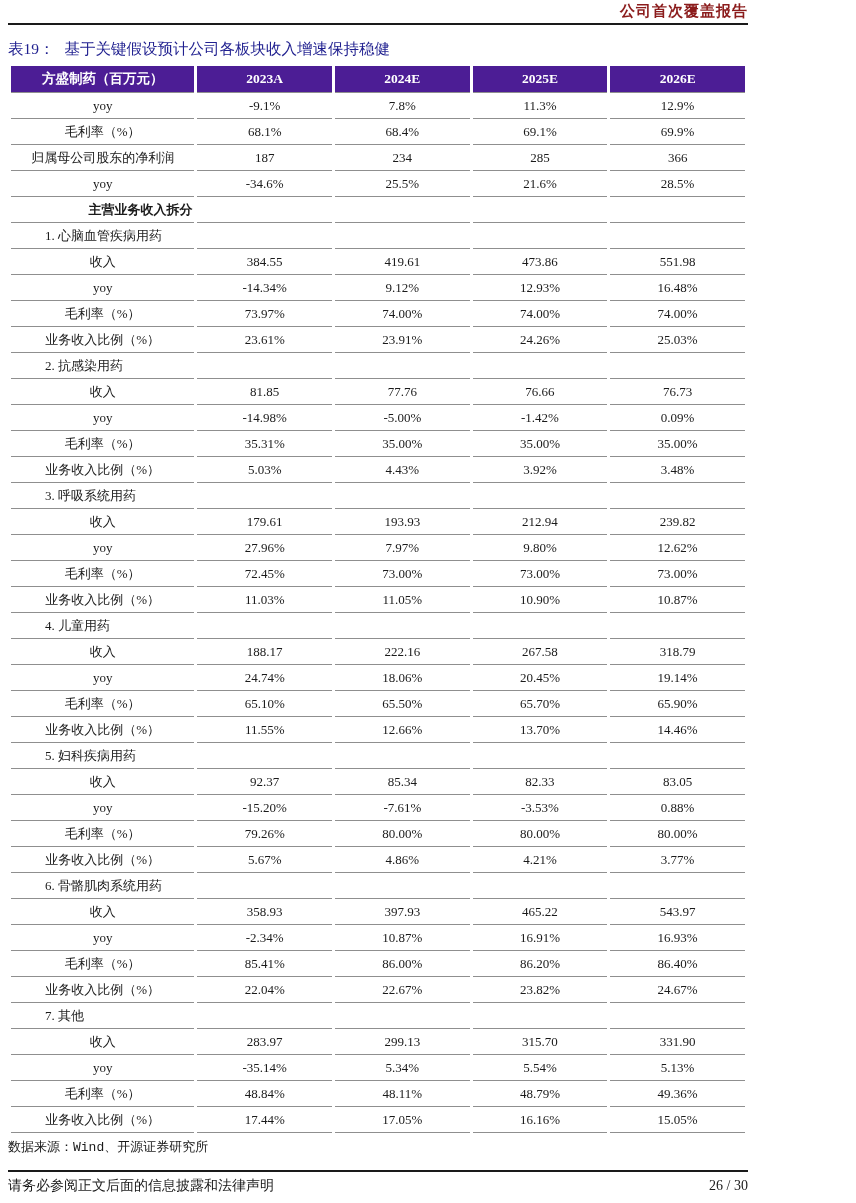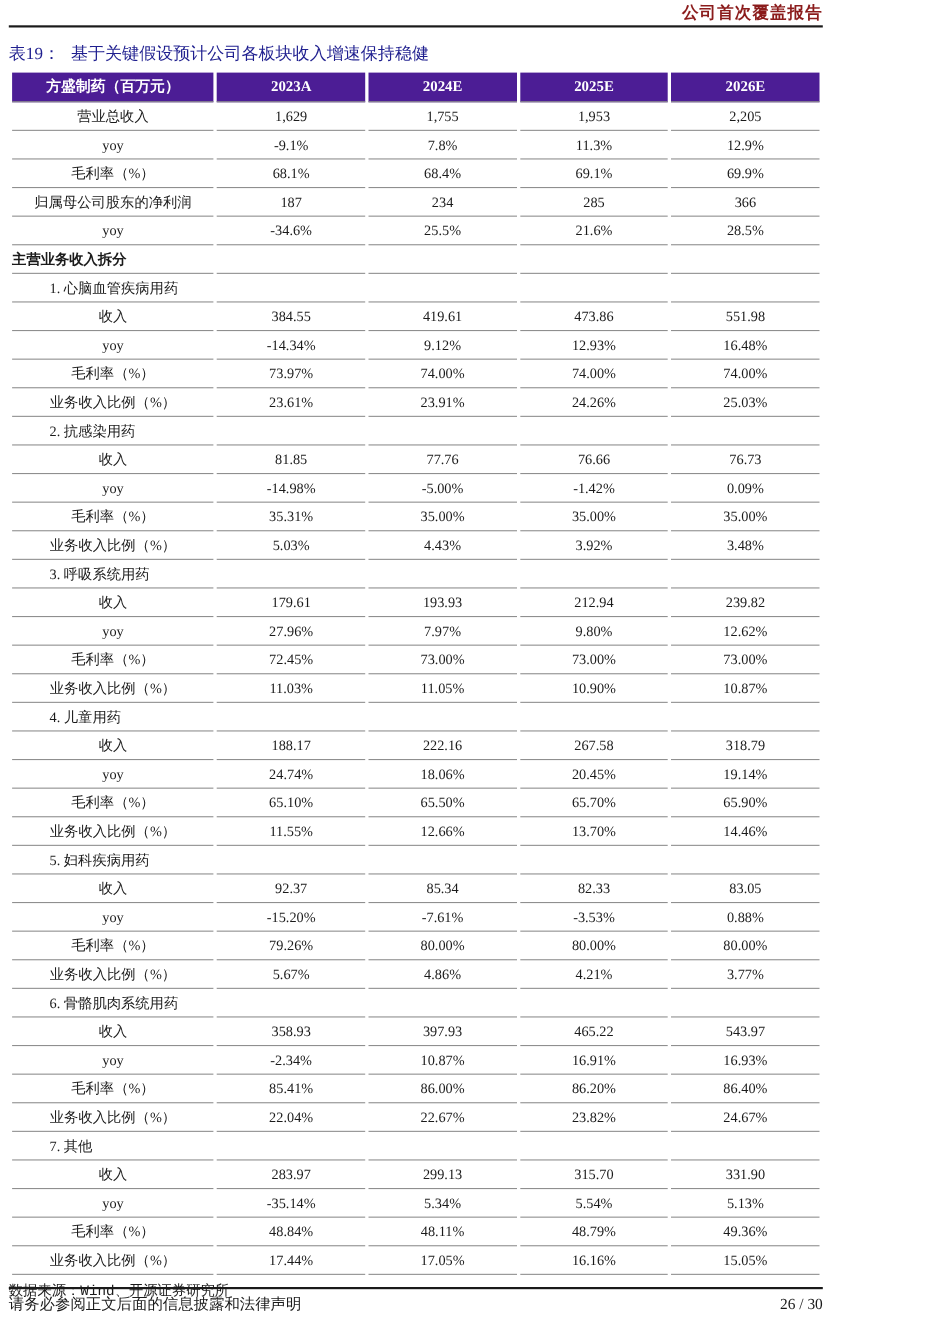--- a/index.html
+++ b/index.html
@@ -50,21 +50,21 @@
     overflow: visible;
   }
   table.forecast thead td {
     background: #4c1d95;
     color: #ffffff;
     font-weight: bold;
     font-size: 13.5px;
     height: 27px;
   }
   tr.row-section td.c-label {
-    text-align: left;
+    text-align: right;
     font-weight: bold;
     padding-left: 0;
   }
   tr.row-group td.c-label {
     text-align: left;
     padding-left: 34px;
   }
 
   
   .source-note {
@@ -112,27 +112,20 @@
       <tr>
           <td>方盛制药（百万元）</td>
           <td>2023A</td>
           <td>2024E</td>
           <td>2025E</td>
           <td>2026E</td>
         </tr>
     </thead>
     <tbody>
         <tr class="row-data">
-          <td class="c-label">营业总收入</td>
-          <td class="c-val">1,629</td>
-          <td class="c-val">1,755</td>
-          <td class="c-val">1,953</td>
-          <td class="c-val">2,205</td>
-        </tr>
-        <tr class="row-data">
           <td class="c-label">yoy</td>
           <td class="c-val">-9.1%</td>
           <td class="c-val">7.8%</td>
           <td class="c-val">11.3%</td>
           <td class="c-val">12.9%</td>
         </tr>
         <tr class="row-data">
           <td class="c-label">毛利率（%）</td>
           <td class="c-val">68.1%</td>
           <td class="c-val">68.4%</td>

